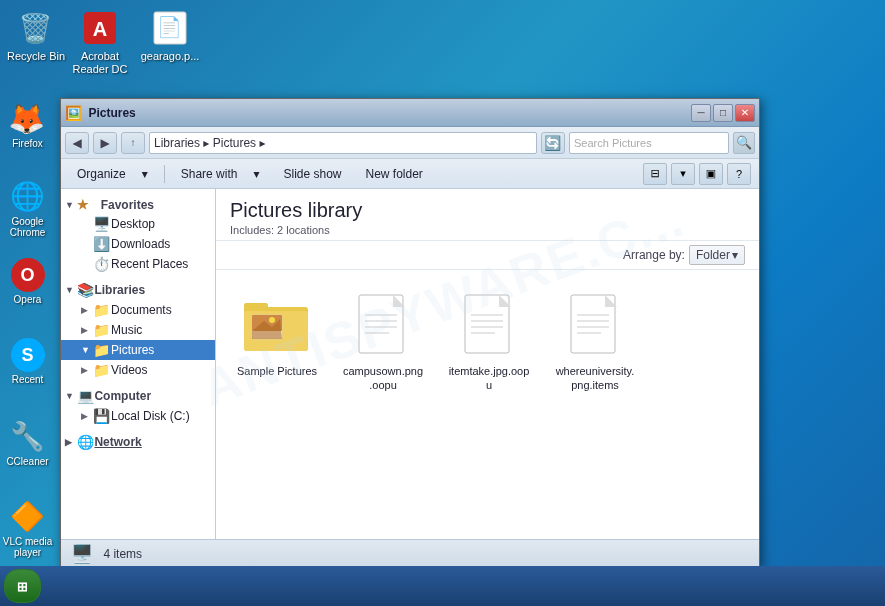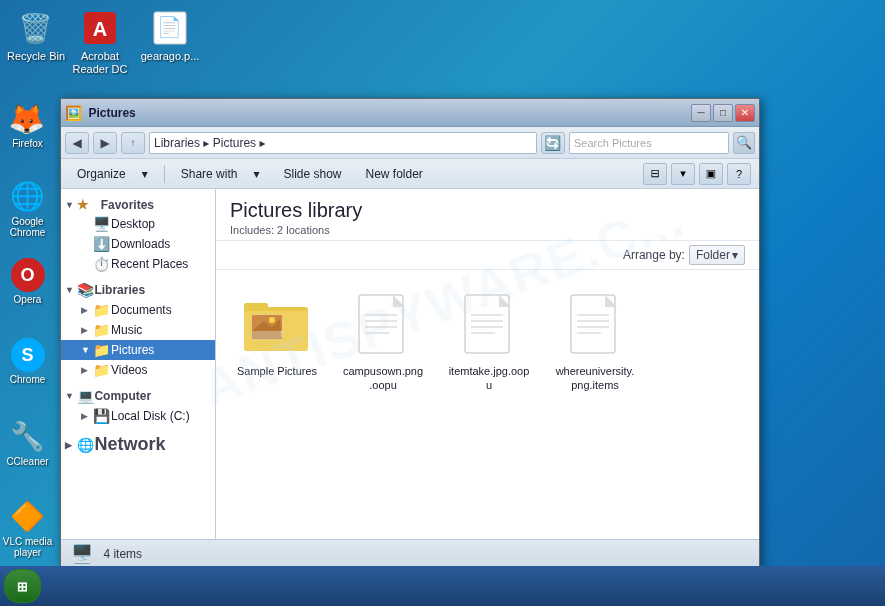--- a/index.html
+++ b/index.html
@@ -471,21 +471,21 @@
   <div class="app-label">Google Chrome</div>
 </div>
 
 <div class="sidebar-app" style="top:258px;">
   <div class="app-icon" style="background:#cc2222; border-radius:50%; color:white; font-size:18px; font-weight:bold; width:34px; height:34px;">O</div>
   <div class="app-label">Opera</div>
 </div>
 
 <div class="sidebar-app" style="top:338px;">
   <div class="app-icon" style="background:#00aaff; border-radius:50%; color:white; font-size:18px; font-weight:bold; width:34px; height:34px; display:flex; align-items:center; justify-content:center;">S</div>
-  <div class="app-label">Chrome</div>
+  <div class="app-label">Recent</div>
 </div>
 
 <div class="sidebar-app" style="top:418px;">
   <div class="app-icon" style="font-size:28px;">🔧</div>
   <div class="app-label">CCleaner</div>
 </div>
 
 <div class="sidebar-app" style="top:498px;">
   <div class="app-icon" style="font-size:28px;">🔶</div>
   <div class="app-label">VLC media player</div>
@@ -601,21 +601,21 @@
       </div>
       <div class="nav-item nav-child">
         <span class="expand-icon">▶</span>
         <span class="nav-icon">💾</span>
         <span class="nav-label">Local Disk (C:)</span>
       </div>
 
       <div class="nav-group-header" style="margin-top:4px;">
         <span class="expand-icon">▶</span>
         <span class="nav-icon" style="font-size:14px;">🌐</span>
-        <span style="font-size:18px; color:#445; font-weight:bold;">Network</span>
+        <span style="font-size:12px; color:#445; font-weight:bold;text-decoration:underline;">Network</span>
       </div>
 
     </div>
 
     <div class="content-pane">
 
       <div class="content-header">
         <div class="library-title">Pictures library</div>
         <div class="library-subtitle">Includes: 2 locations</div>
       </div>

